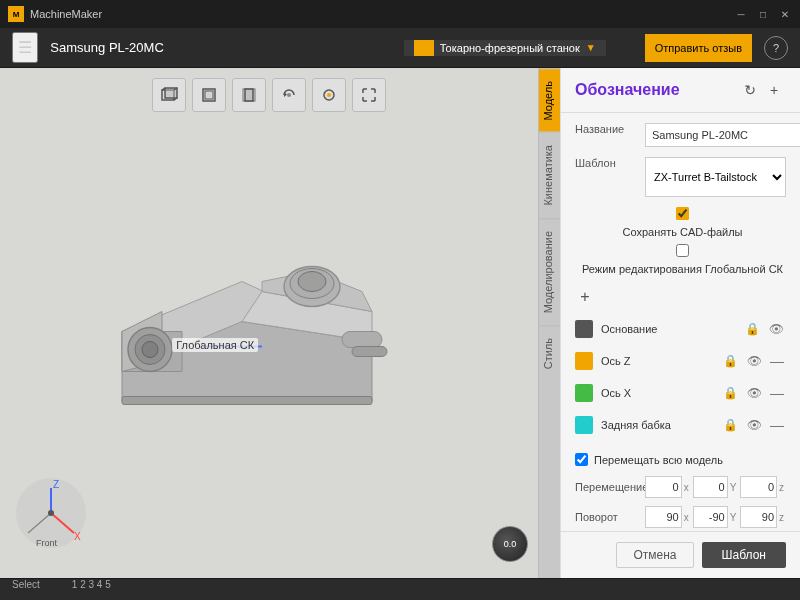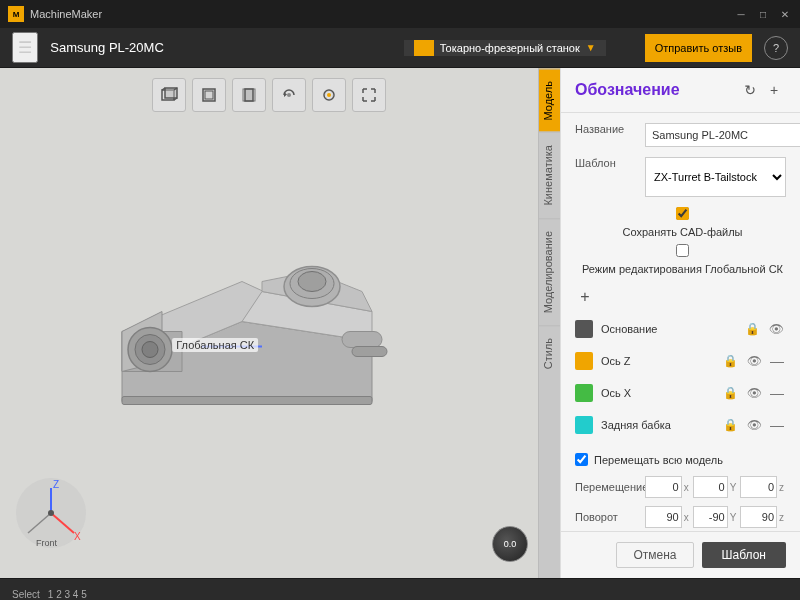--- a/index.html
+++ b/index.html
@@ -401,25 +401,25 @@
       font-size: 12px;
       cursor: pointer;
       border-radius: 2px;
     }
 
     
     #statusbar {
       height: 22px;
       background: #2b2b2b;
       display: flex;
-      align-items: flex-end;
+      align-items: flex-start;
       padding: 0 12px;
       color: #aaa;
       font-size: 10px;
-      gap: 8px;
+      gap: 32px;
       border-top: 1px solid #1a1a1a;
     }
     .status-item { color: #aaa; }
 
     
     #panel-body::-webkit-scrollbar { width: 4px; }
     #panel-body::-webkit-scrollbar-track { background: #f0f0f0; }
     #panel-body::-webkit-scrollbar-thumb { background: #bbb; border-radius: 2px; }
   </style>
 </head>

